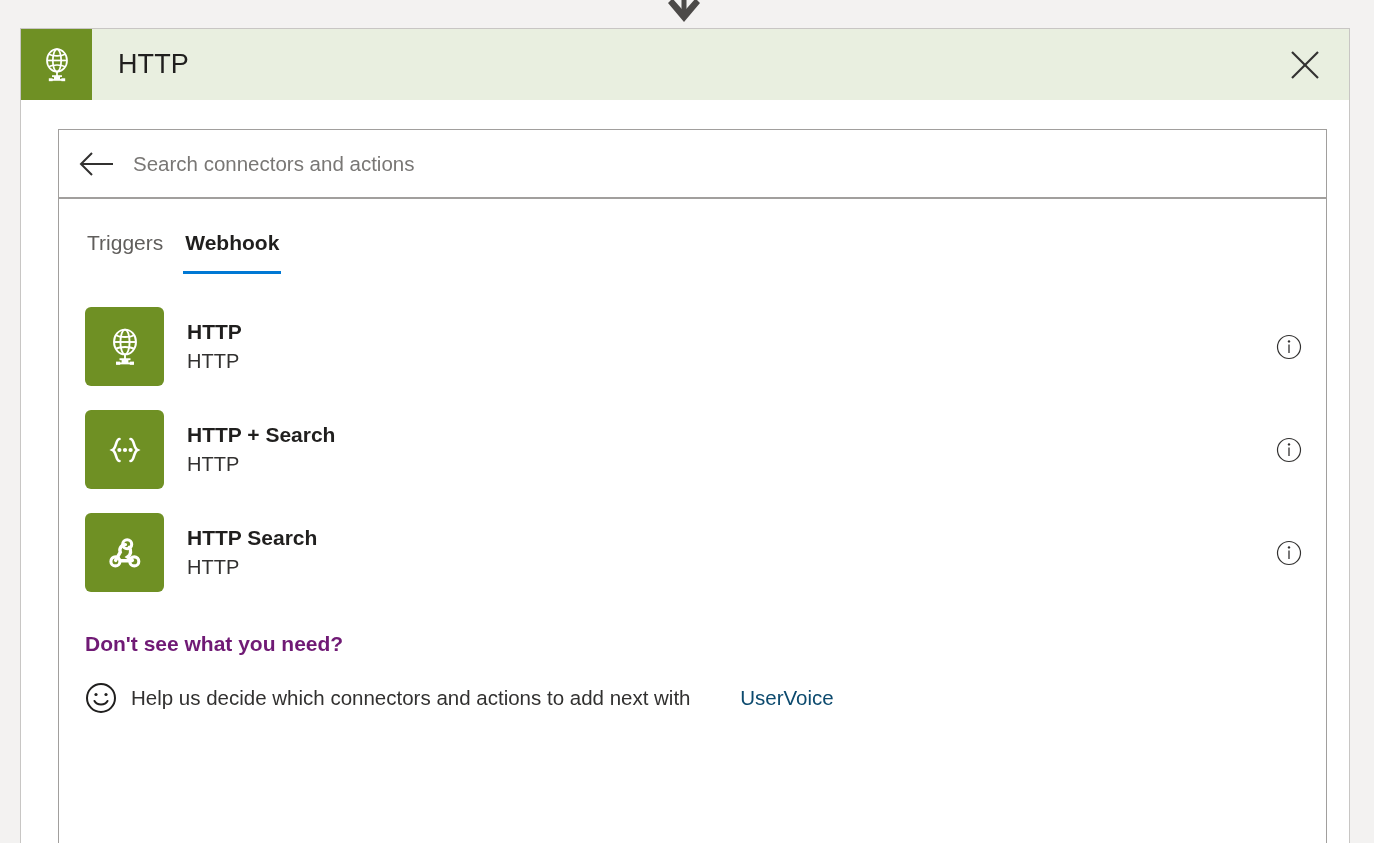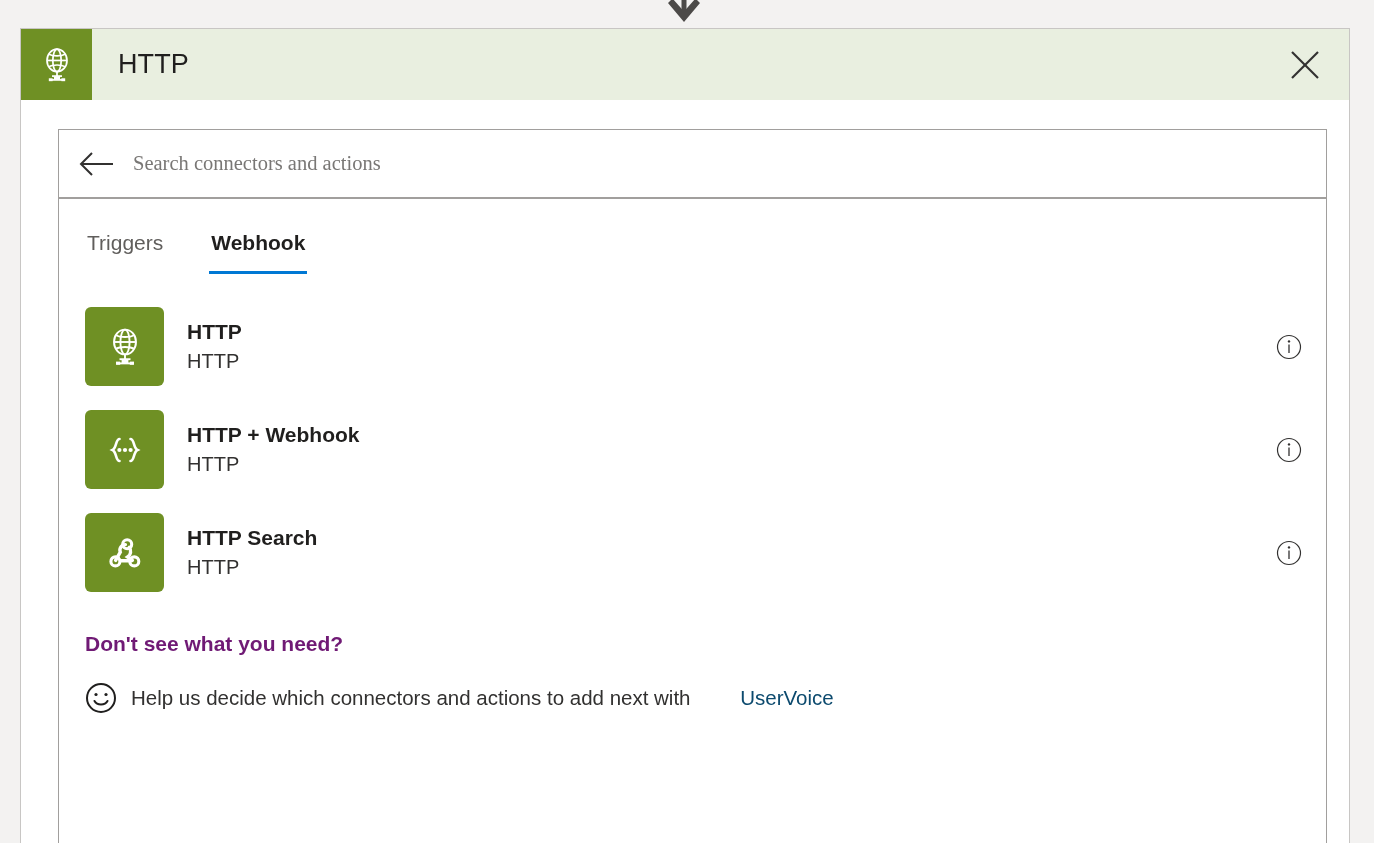--- a/index.html
+++ b/index.html
@@ -119,33 +119,33 @@
     height: 26px;
     flex: 0 0 auto;
     cursor: pointer;
   }
 
   .search-input {
     border: none;
     outline: none;
     flex: 1 1 auto;
     margin-left: 18px;
-    font-family: Liberation Serif, serif;
+    font-family: Liberation Sans, sans-serif;
     font-size: 20.5px;
     color: #0369a1;
     background: transparent;
     padding: 0;
   }
   .search-input::placeholder { color: #797775; opacity: 1; }
 
   
   .tabs {
     display: flex;
     padding: 28px 0 0 26px;
-    gap: 44px;
+    gap: 18px;
   }
 
   .tab {
     position: relative;
     font-size: 21px;
     color: #605e5c;
     padding: 4px 2px 14px 2px;
     cursor: pointer;
     background: none;
     border: none;
@@ -354,21 +354,21 @@
                 <g fill="none" stroke="#ffffff" stroke-width="2.6" stroke-linecap="round">
                   <path d="M16.5 11 C12.5 11 13.8 20 9.5 22 C13.8 24 12.5 33 16.5 33"></path>
                   <path d="M27.5 11 C31.5 11 30.2 20 34.5 22 C30.2 24 31.5 33 27.5 33"></path>
                 </g>
                 <circle cx="16.4" cy="22" r="2.1" fill="#ffffff"></circle>
                 <circle cx="22" cy="22" r="2.1" fill="#ffffff"></circle>
                 <circle cx="27.6" cy="22" r="2.1" fill="#ffffff"></circle>
               </svg>
             </div>
             <div class="item-text">
-              <div class="item-title">HTTP + Webhook</div>
+              <div class="item-title">HTTP + Search</div>
               <div class="item-sub">HTTP</div>
             </div>
             <div class="info-icon">
               <svg viewBox="0 0 30 30" width="30" height="30" aria-hidden="true">
                 <circle cx="15" cy="15" r="11.5" fill="none" stroke="#323130" stroke-width="1.2"></circle>
                 <circle cx="15" cy="9.4" r="1.2" fill="#323130"></circle>
                 <line x1="15" y1="12.6" x2="15" y2="21" stroke="#323130" stroke-width="1.3"></line>
               </svg>
             </div>
           </div>

